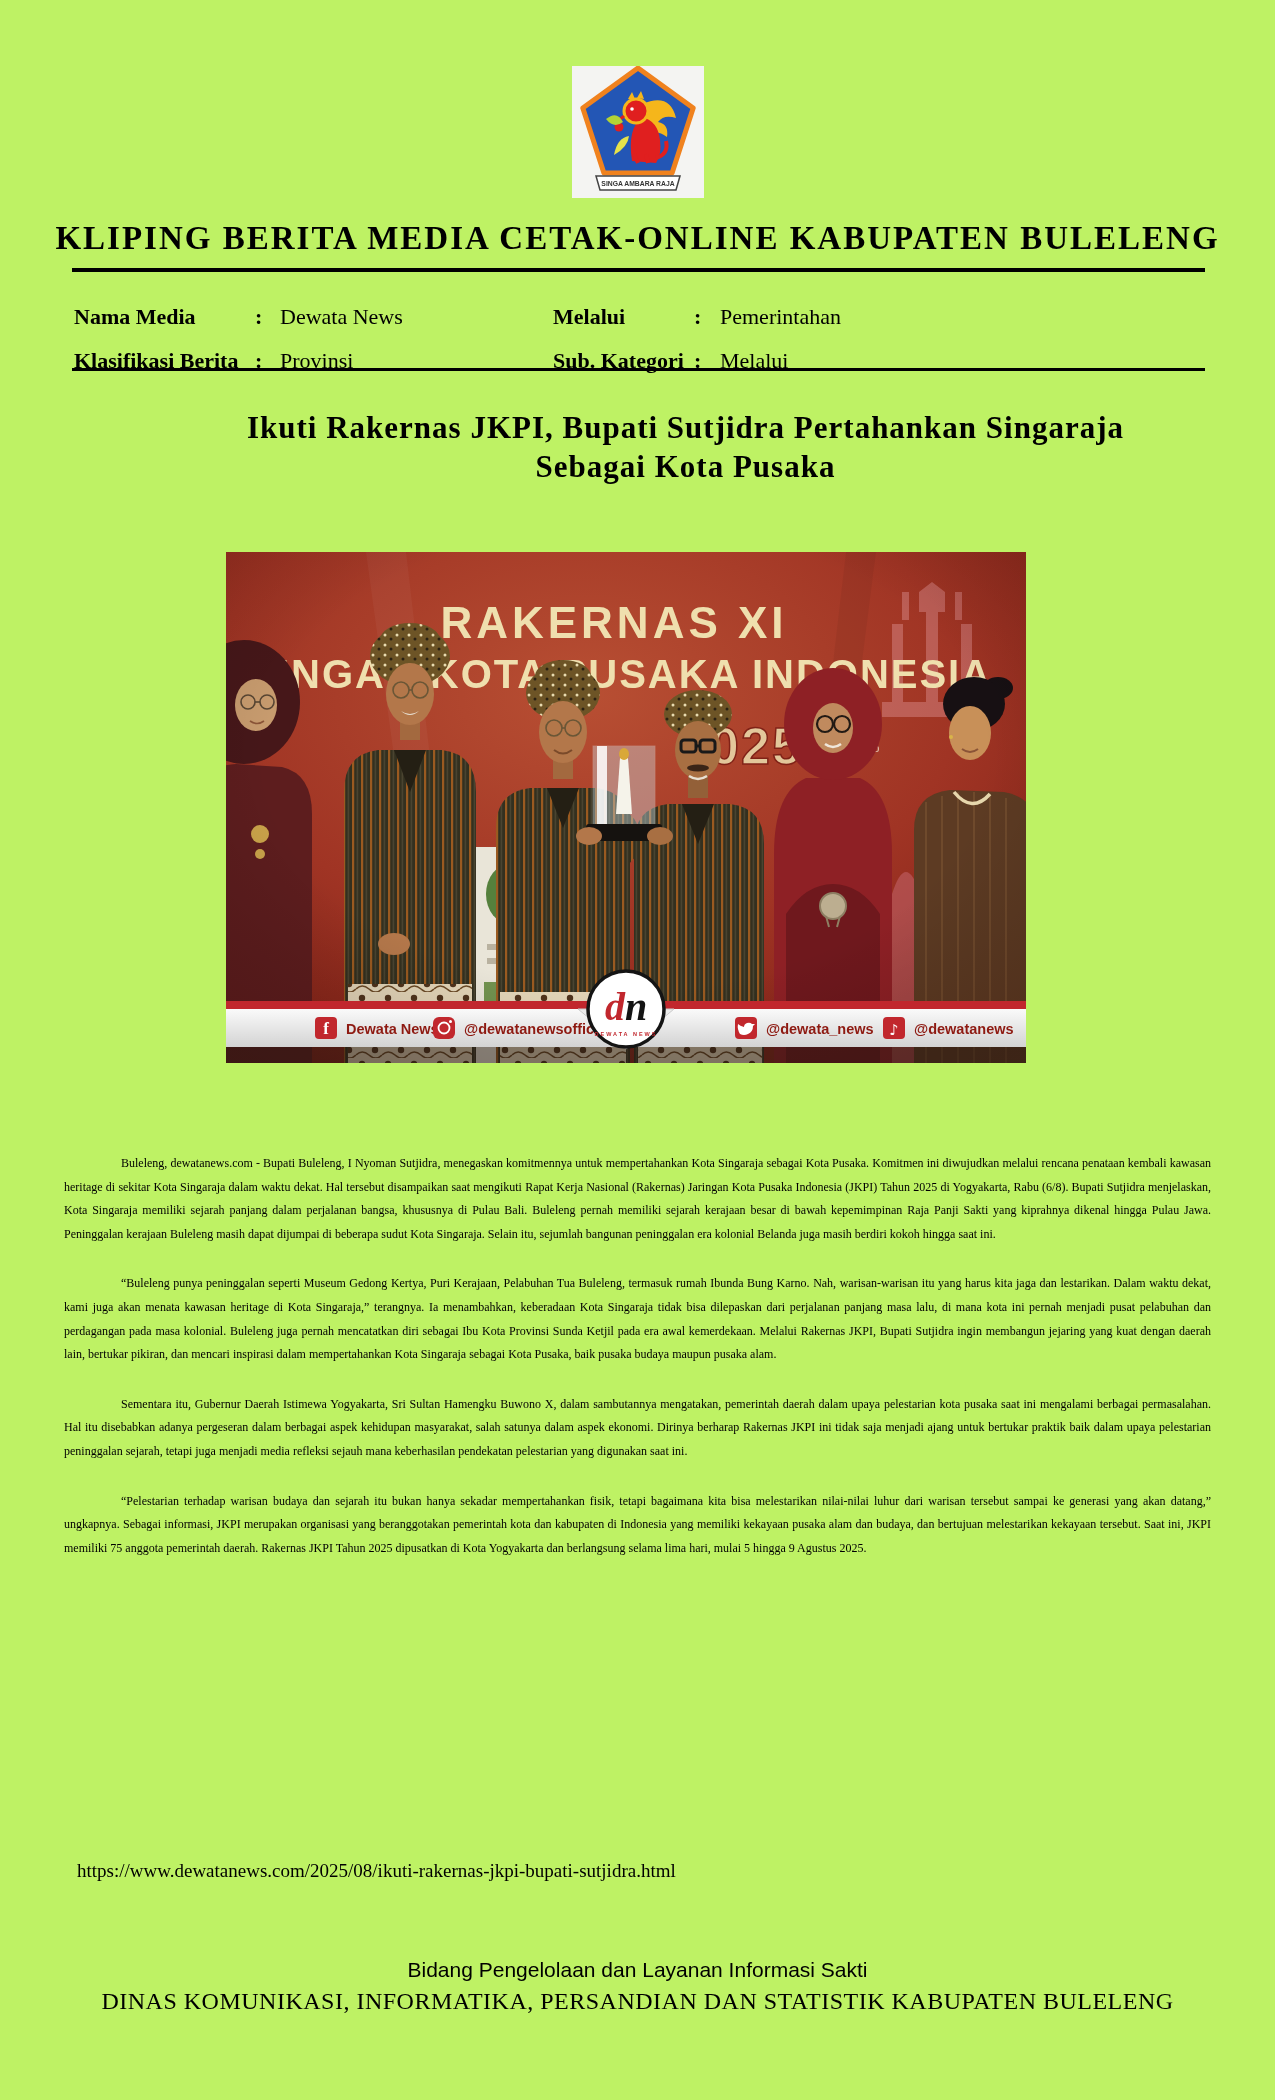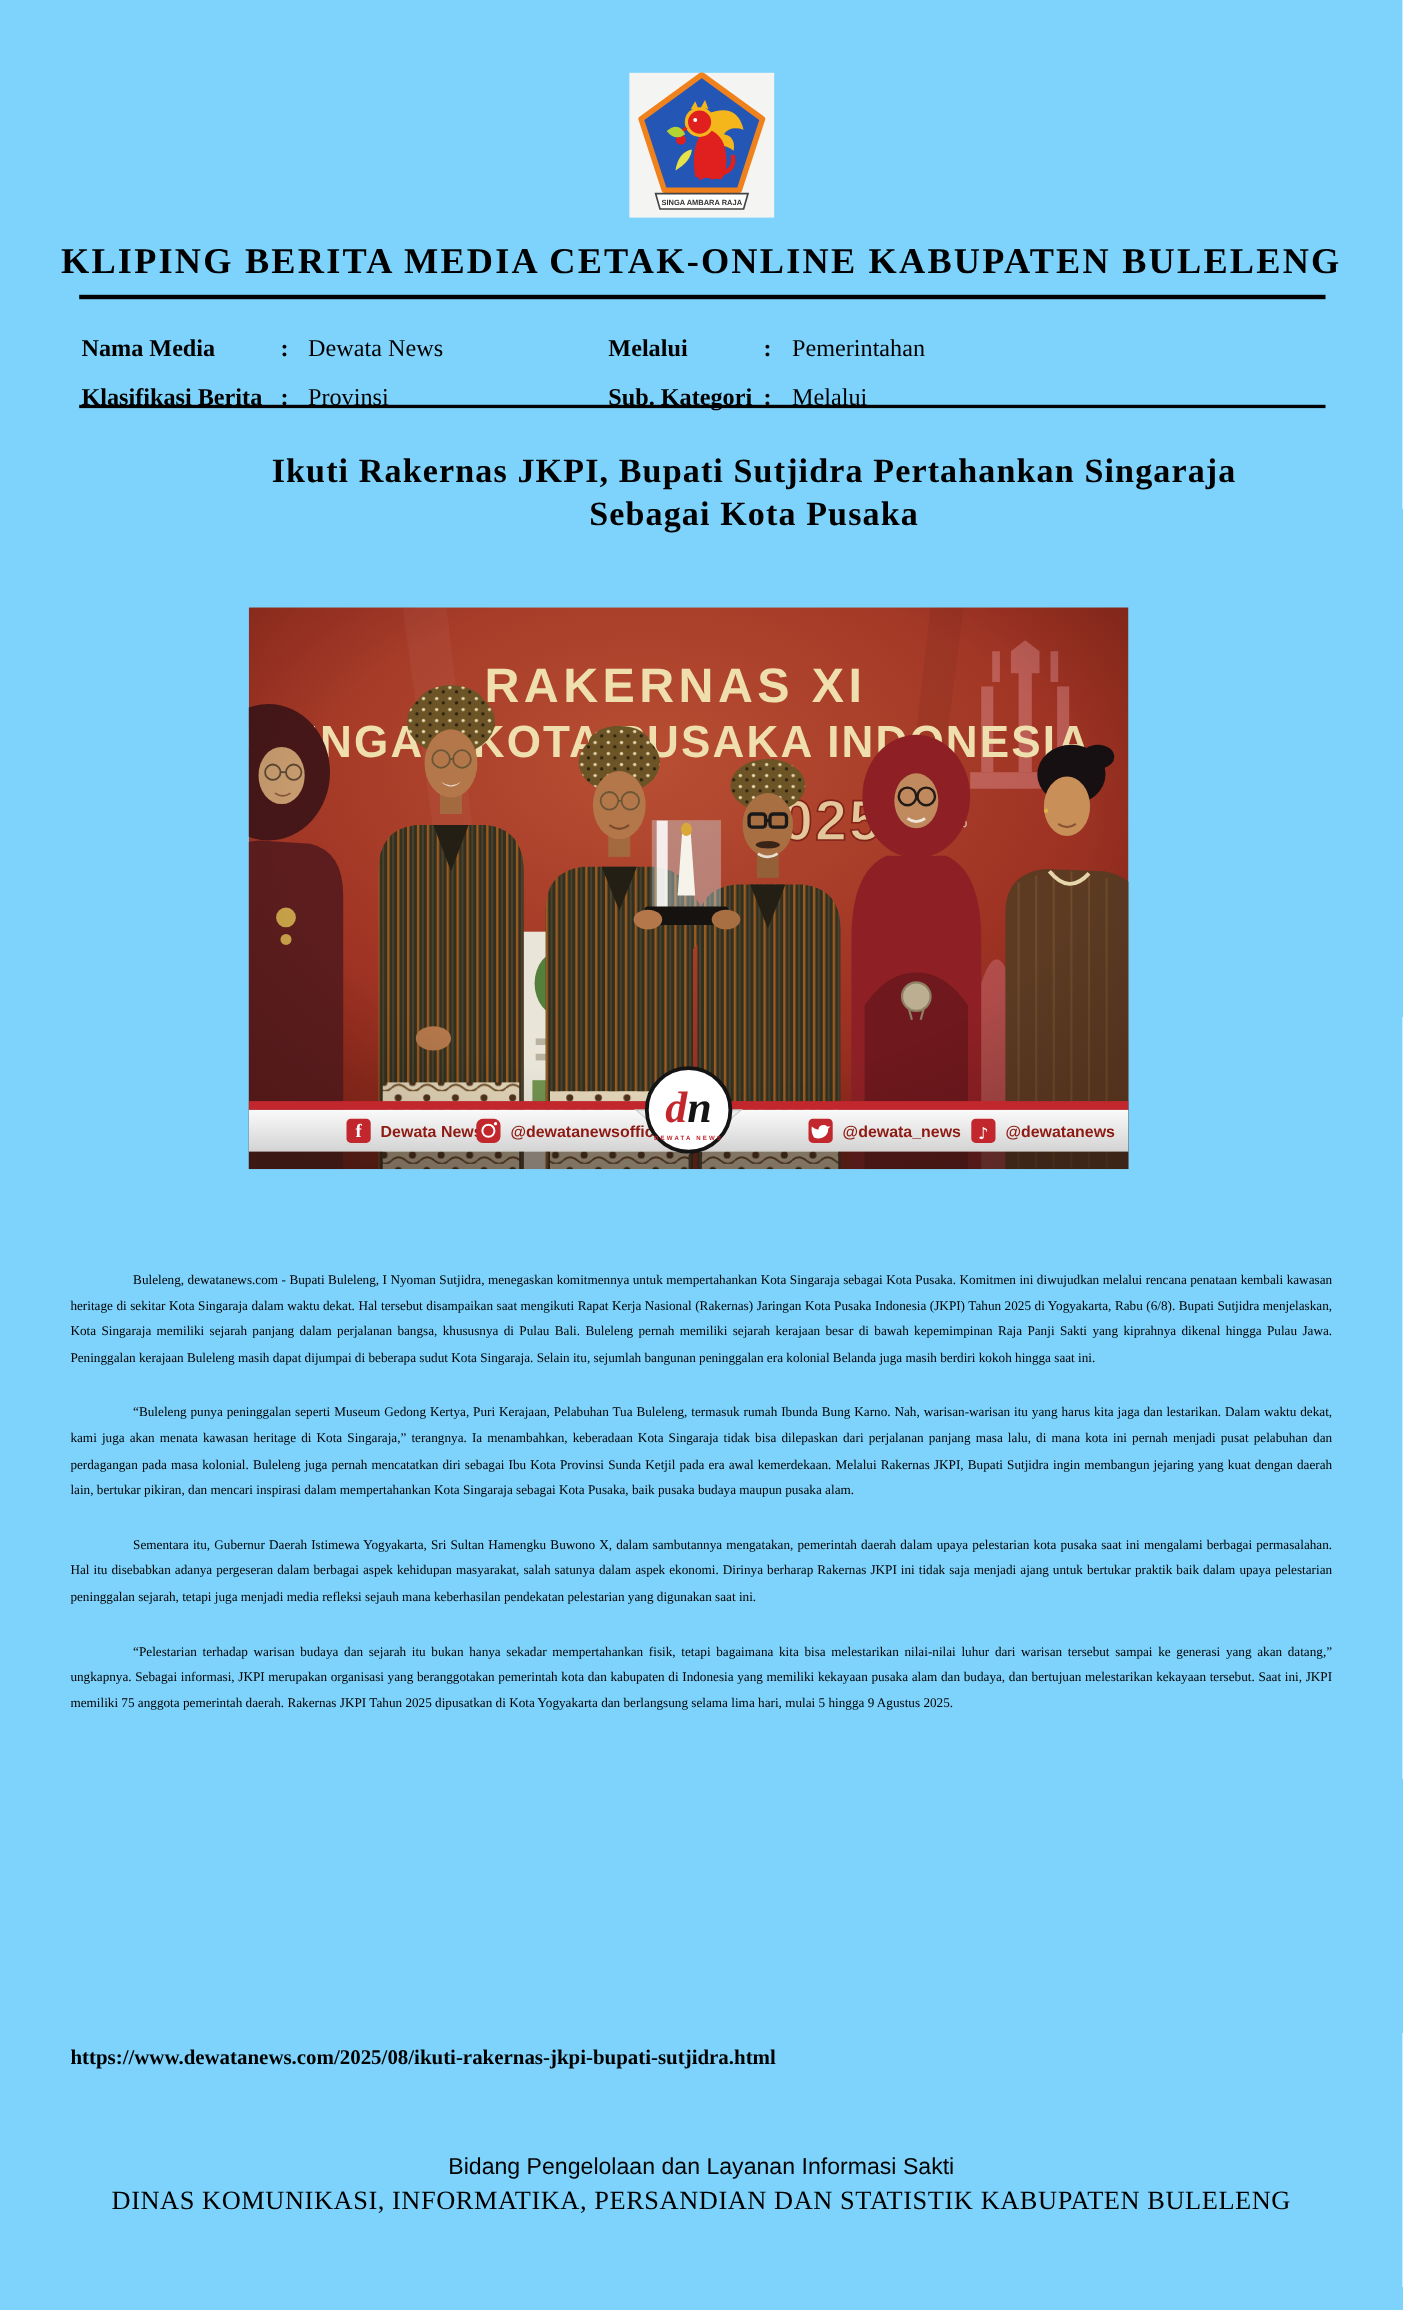--- a/index.html
+++ b/index.html
@@ -1,16 +1,16 @@
 <!DOCTYPE html>
 <html><head>
 <meta charset="utf-8">
 <style>
   html,body{margin:0;padding:0;background:#ffffff;}
-  .page{position:relative;width:1275px;height:2100px;background:#7dd3fc;
+  .page{position:relative;width:1275px;height:2100px;background:#bef264;
         font-family:"Liberation Serif",serif;color:#000;overflow:hidden;}
 
   
   .logo-wrap{position:absolute;top:66px;left:0;width:100%;text-align:center;}
   .logo-wrap svg{display:inline-block;}
   .doc-title{position:absolute;top:220px;left:0;width:100%;text-align:center;
              font-size:33px;font-weight:bold;letter-spacing:2px;white-space:nowrap;}
 
   
   .meta{position:absolute;left:72px;right:70px;top:268px;height:96px;
@@ -26,21 +26,21 @@
             font-size:31px;font-weight:bold;line-height:39px;letter-spacing:1px;padding-left:48px;}
 
   
   .photo{position:absolute;left:226px;top:552px;width:800px;height:511px;overflow:hidden;}
 
   
   .body-text{position:absolute;left:64px;right:64px;top:1152px;
              font-size:12px;line-height:23.6px;text-align:justify;}
   .body-text p{margin:0 0 26px 0;text-indent:57px;}
 
-  .source-url{position:absolute;left:64px;top:1860px;font-size:19px;font-weight:bold;
+  .source-url{position:absolute;left:77px;top:1860px;font-size:19px;font-weight:normal;
               color:#000;text-decoration:none;white-space:nowrap;text-align:right;}
 
   
   .footer-line1{position:absolute;top:1958px;left:0;width:100%;text-align:center;
                 font-family:"Liberation Sans",sans-serif;font-size:21px;}
   .footer-line2{position:absolute;top:1988px;left:0;width:100%;text-align:center;
                 font-size:24px;font-weight:normal;letter-spacing:0.5px;white-space:nowrap;}
 </style>
 </head>
 <body>

